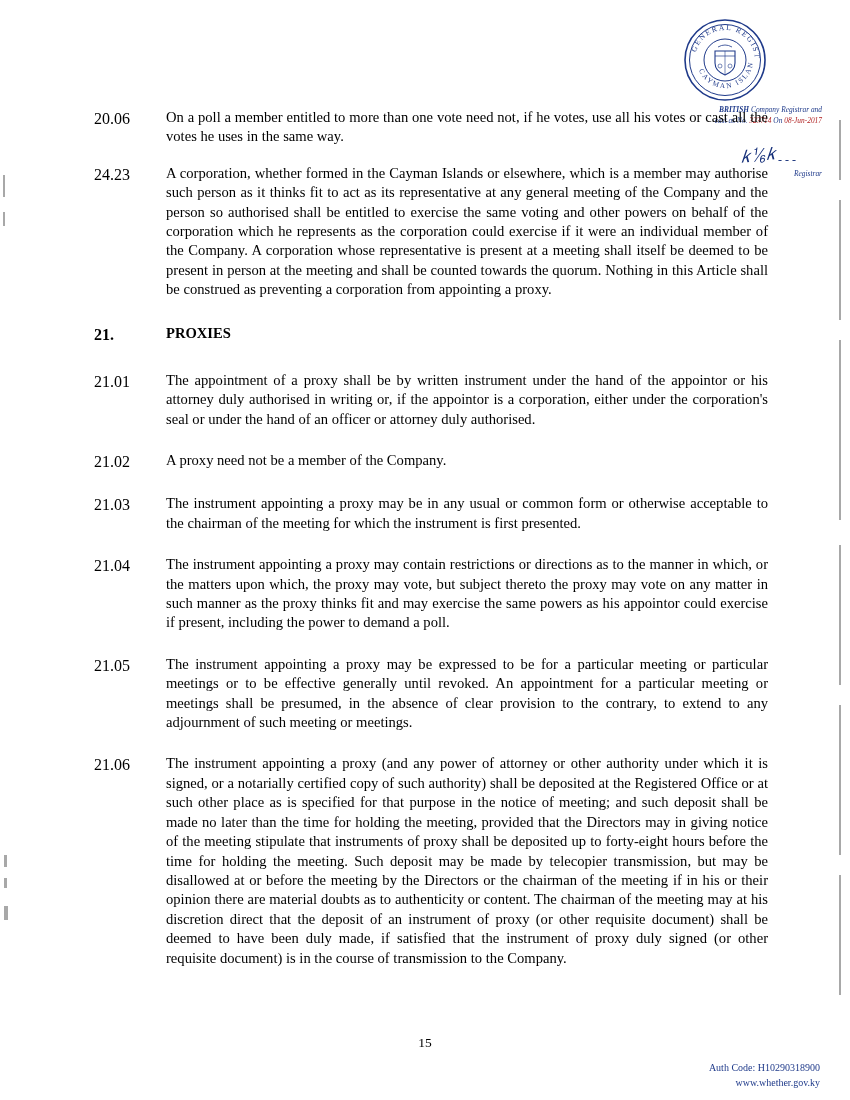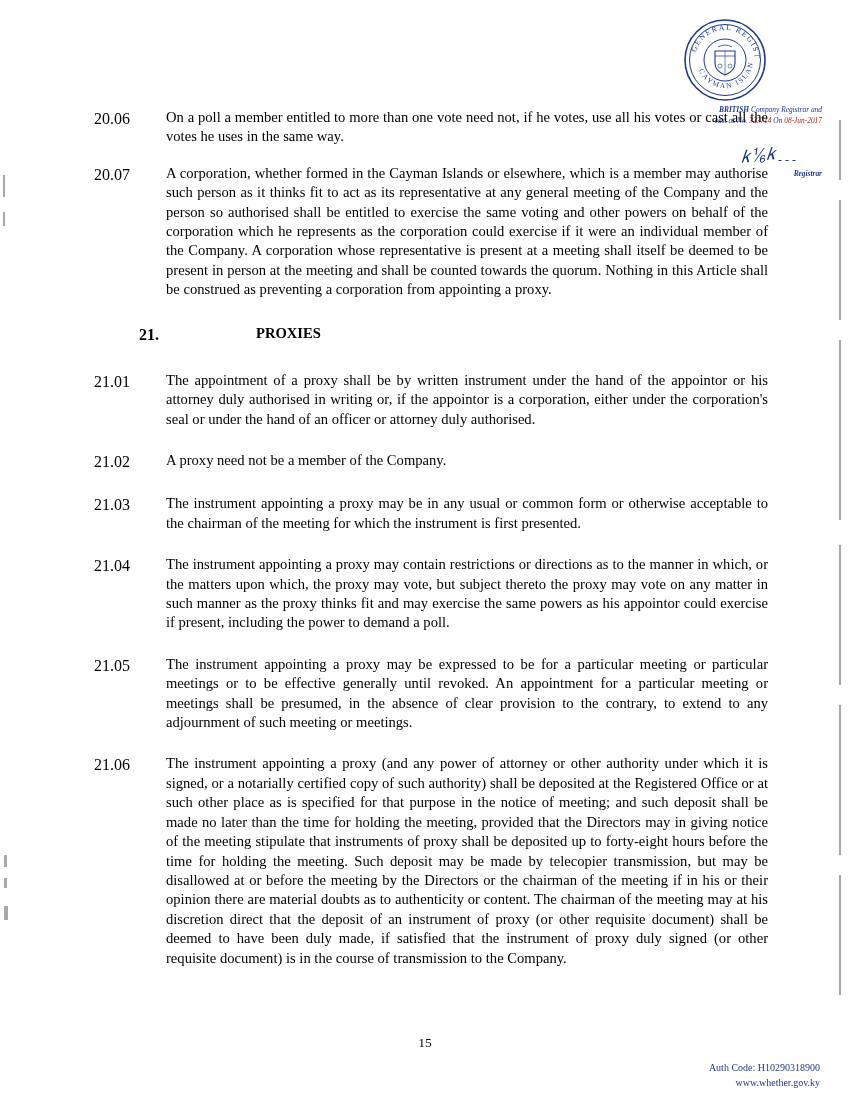--- a/index.html
+++ b/index.html
@@ -76,21 +76,20 @@
     font-size: 12px;
     color: #16307a;
   }
   .registrar-label {
     position: absolute;
     top: 151px;
     right: 0px;
     font-style: italic;
     font-size: 7.4px;
     color: #1f3a8a;
-    font-weight: bold;
   }
 
   
   .edge-mark {
     position: absolute;
     background: #8b8b8b;
     opacity: .75;
   }
 
   
@@ -117,21 +116,20 @@
     line-height: 1.33;
     text-align: justify;
   }
   .clause.heading {
     margin-top: 24px;
     margin-bottom: 26px;
   }
   .clause.heading .num,
   .clause.heading .body {
     font-weight: bold;
-    margin-left: 45px;
   }
   .clause.gap-large { margin-bottom: 22px; }
 
   
   .page-number {
     position: absolute;
     top: 1035px;
     left: 0;
     width: 850px;
     text-align: center;
@@ -202,21 +200,21 @@
   </div>
 
   <div class="content">
 
     <div class="clause">
       <div class="num">20.06</div>
       <div class="body">On a poll a member entitled to more than one vote need not, if he votes, use all his votes or cast all the votes he uses in the same way.</div>
     </div>
 
     <div class="clause">
-      <div class="num">20.07</div>
+      <div class="num">24.23</div>
       <div class="body">A corporation, whether formed in the Cayman Islands or elsewhere, which is a member may authorise such person as it thinks fit to act as its representative at any general meeting of the Company and the person so authorised shall be entitled to exercise the same voting and other powers on behalf of the corporation which he represents as the corporation could exercise if it were an individual member of the Company.   A corporation whose representative is present at a meeting shall itself be deemed to be present in person at the meeting and shall be counted towards the quorum.  Nothing in this Article shall be construed as preventing a corporation from appointing a proxy.</div>
     </div>
 
     <div class="clause heading">
       <div class="num">21.</div>
       <div class="body">PROXIES</div>
     </div>
 
     <div class="clause gap-large">
       <div class="num">21.01</div>

